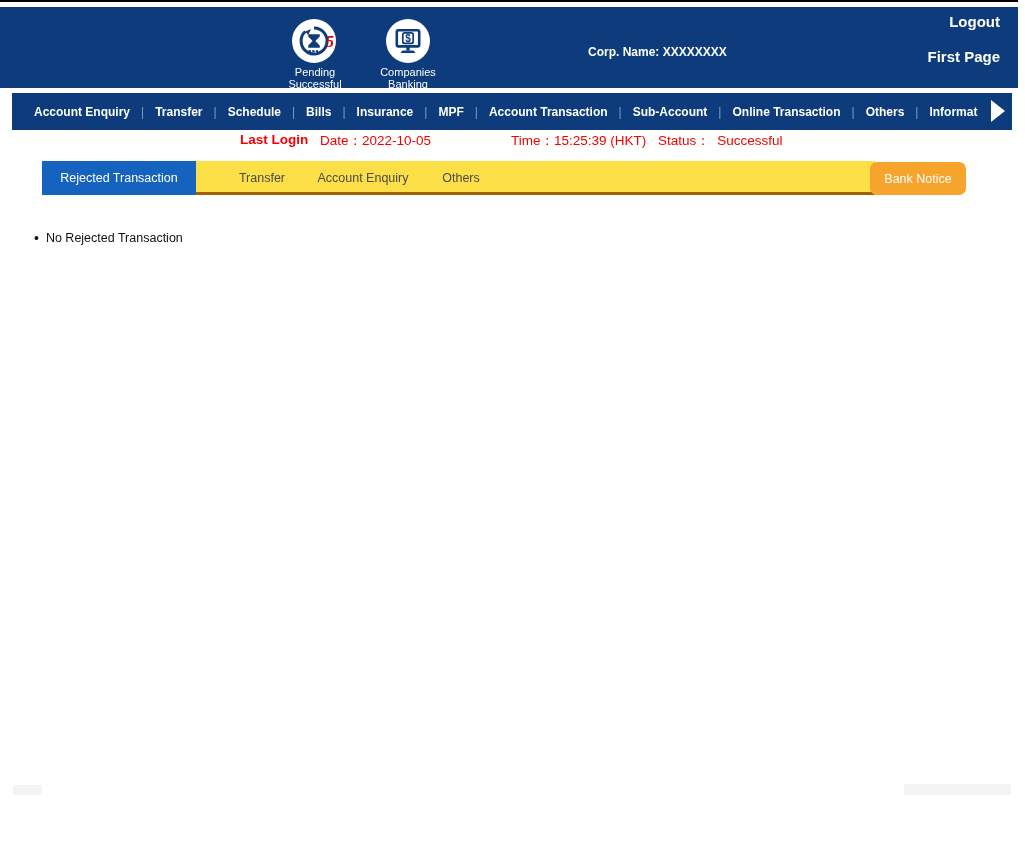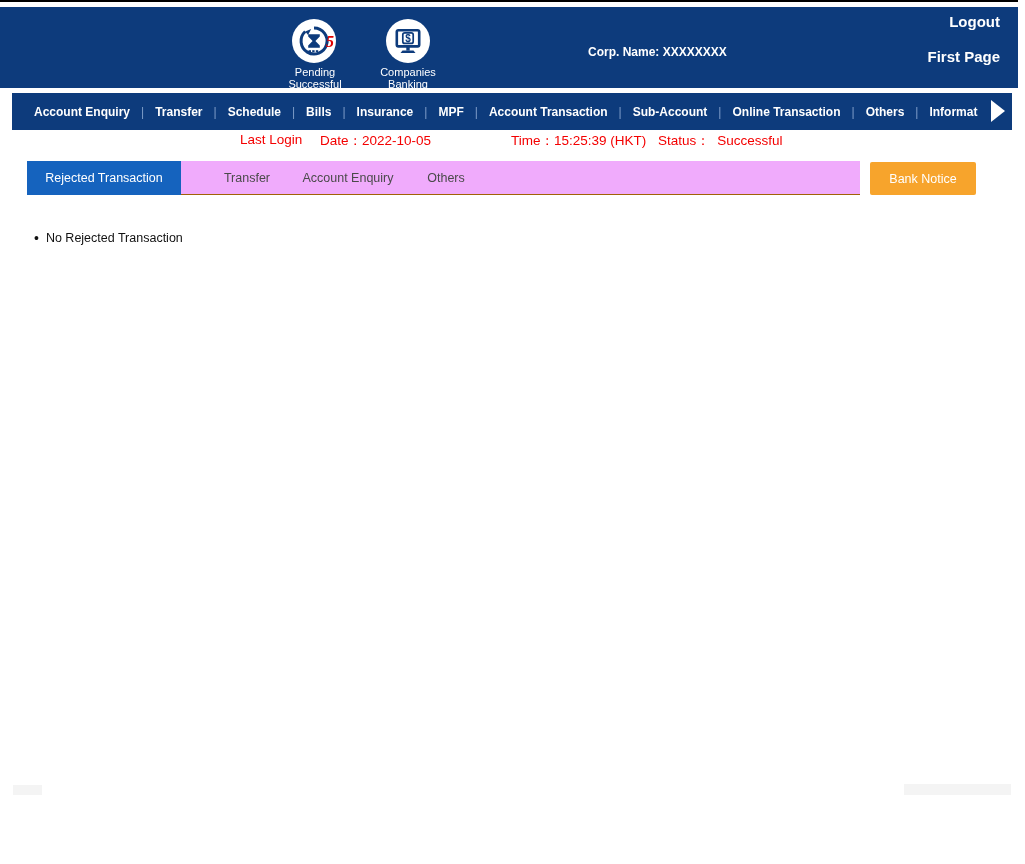--- a/index.html
+++ b/index.html
@@ -30,35 +30,35 @@
   .nav-item{color:#fff;font-weight:bold;font-size:12px;cursor:pointer;}
   .nav-sep{color:#7e9cc8;margin:0 11px;font-size:12px;}
   .nav-arrow{position:absolute;right:7px;top:7px;width:0;height:0;cursor:pointer;
              border-top:11px solid transparent;border-bottom:11px solid transparent;
              border-left:14px solid #fff;}
 
   
   .lastlogin{position:absolute;top:132px;left:0;width:1025px;height:16px;
              color:#f40000;font-size:13.5px;white-space:pre;}
   .ll{position:absolute;top:0;}
-  .ll.l1{left:240px;} .ll.l2{left:320px;} .ll.l3{left:495px;margin-left:16px;} .ll.l4{left:658px;}
+  .ll.l1{left:240px;font-weight:bold;} .ll.l2{left:320px;} .ll.l3{left:495px;margin-left:16px;} .ll.l4{left:658px;}
 
   
-  .tabbar{position:absolute;left:27px;top:161px;width:833px;height:34px;background:#f0abfc;
-          border-bottom:1px solid #a16207;box-sizing:border-box;}
+  .tabbar{position:absolute;left:42px;top:161px;width:833px;height:34px;background:#fde047;
+          border-bottom:3px solid #a16207;box-sizing:border-box;}
   .tab{position:absolute;top:0;height:34px;display:flex;align-items:center;justify-content:center;
        font-size:12.5px;color:#4a4a4a;cursor:pointer;}
   .tab.active{left:0;width:154px;background:#1563be;color:#fff;}
   .tab.t1{left:185px;width:70px;}
   .tab.t2{left:268px;width:106px;}
   .tab.t3{left:394px;width:50px;}
 
-  .bank-notice{position:absolute;left:870px;top:162px;width:106px;height:33px;background:#f7a42c;
+  .bank-notice{position:absolute;left:870px;top:162px;width:96px;height:33px;background:#f7a42c;
                color:#fff;font-size:12.5px;display:flex;align-items:center;justify-content:center;
-               border-radius:2px;cursor:pointer;}
+               border-radius:7px;cursor:pointer;}
 
   
   .empty-row{position:absolute;left:34px;top:230px;font-size:12.5px;color:#111;
              display:flex;align-items:center;}
   .bullet{font-size:14px;margin-right:7px;color:#111;}
 
   
   .foot-box{position:absolute;background:#f4f4f4;}
   .foot-box.left{left:13px;top:785px;width:29px;height:10px;}
   .foot-box.right{left:904px;top:784px;width:107px;height:11px;}

